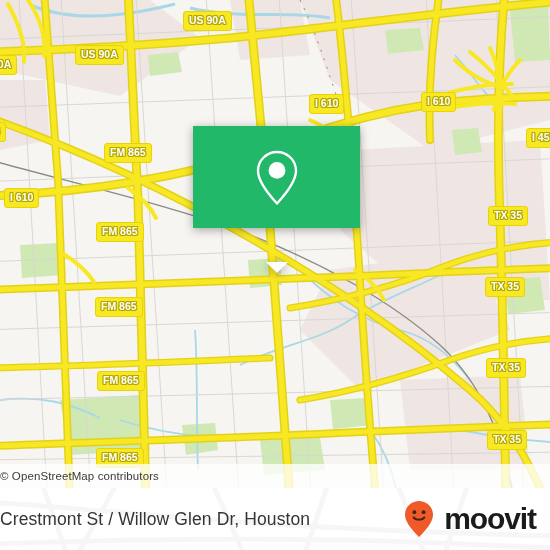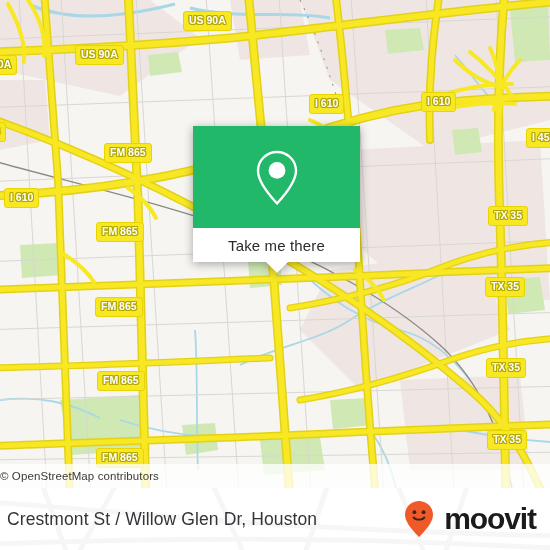--- a/index.html
+++ b/index.html
@@ -131,21 +131,21 @@
     opacity: .30;
   }
   .footer-inner {
     position: absolute;
     left: 0; top: 0;
     width: 550px;
     height: 62px;
     display: flex;
     align-items: center;
     justify-content: space-between;
-    padding: 0 14px 0 7px;
+    padding: 0 14px 0 0;
     box-sizing: border-box;
     text-align: center;
   }
   .footer-title {
     font-size: 17.5px;
     color: #333538;
     letter-spacing: .1px;
     white-space: nowrap;
   }
   .brand {
@@ -315,23 +315,20 @@
       <span>© OpenStreetMap contributors</span>
     </div>
   </div>
 
   <div class="popup">
     <div class="popup-top">
       <svg width="48" height="58" viewBox="0 0 48 58">
         <path d="M24 4 C13.5 4 5 12.4 5 22.8 C5 33.5 18 49 24 55.5 C30 49 43 33.5 43 22.8 C43 12.4 34.5 4 24 4 Z" fill="none" stroke="#ffffff" stroke-width="2.4" stroke-linejoin="round"></path>
         <circle cx="24" cy="22.4" r="8.4" fill="#ffffff"></circle>
       </svg>
-    </div>
-    <div class="popup-bottom">
-      <span>Take me there</span>
     </div>
     <div class="popup-tail"></div>
   </div>
 
   <div class="footer">
     <svg class="footer-watermark" width="550" height="62" viewBox="0 0 550 62">
       <g stroke="#e4e4e4" stroke-width="5" fill="none">
         <path d="M-10,14 C80,20 170,30 270,36 C370,42 460,46 560,48"></path>
         <path d="M40,-10 L72,80"></path>
         <path d="M120,-10 L70,80"></path>

